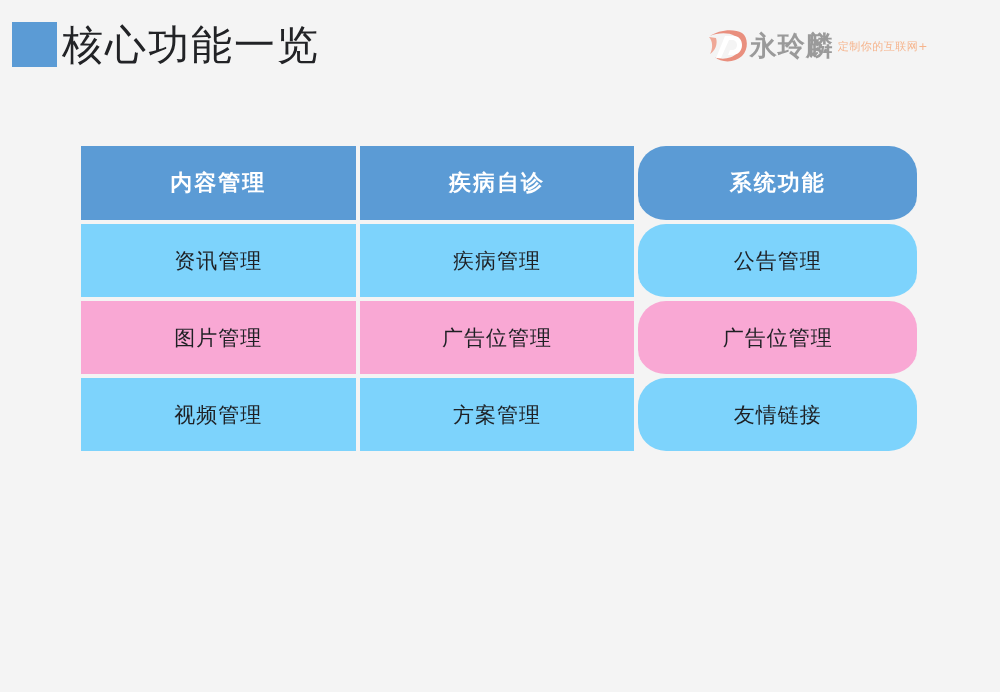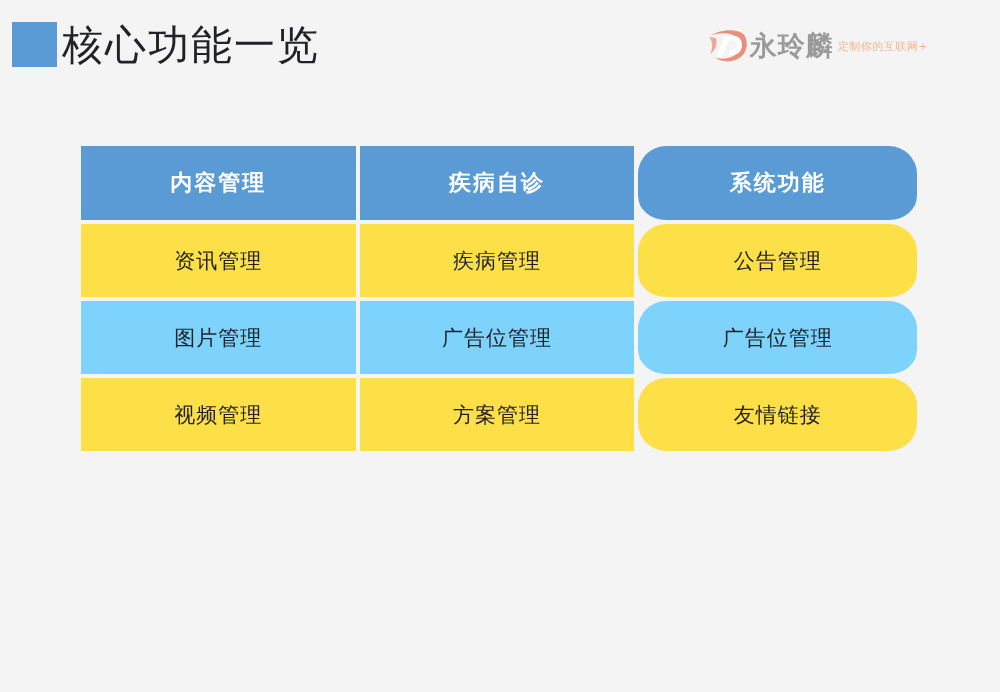--- a/index.html
+++ b/index.html
@@ -130,24 +130,24 @@
   }
 
   #feature-table tbody td {
     height: 73px;
     font-size: 21px;
     font-weight: 400;
     color: #1e2024;
     letter-spacing: 1px;
   }
   #feature-table tbody tr.row-shade-dark td {
-    background: #fde047;
+    background: #7dd3fc;
   }
   #feature-table tbody tr.row-shade-light td {
-    background: #7dd3fc;
+    background: #f9a8d4;
   }
   #feature-table tbody td.cell-empty {
     color: transparent;
   }
 </style>
 </head>
 <body>
 
 <div id="slide-header">
 

